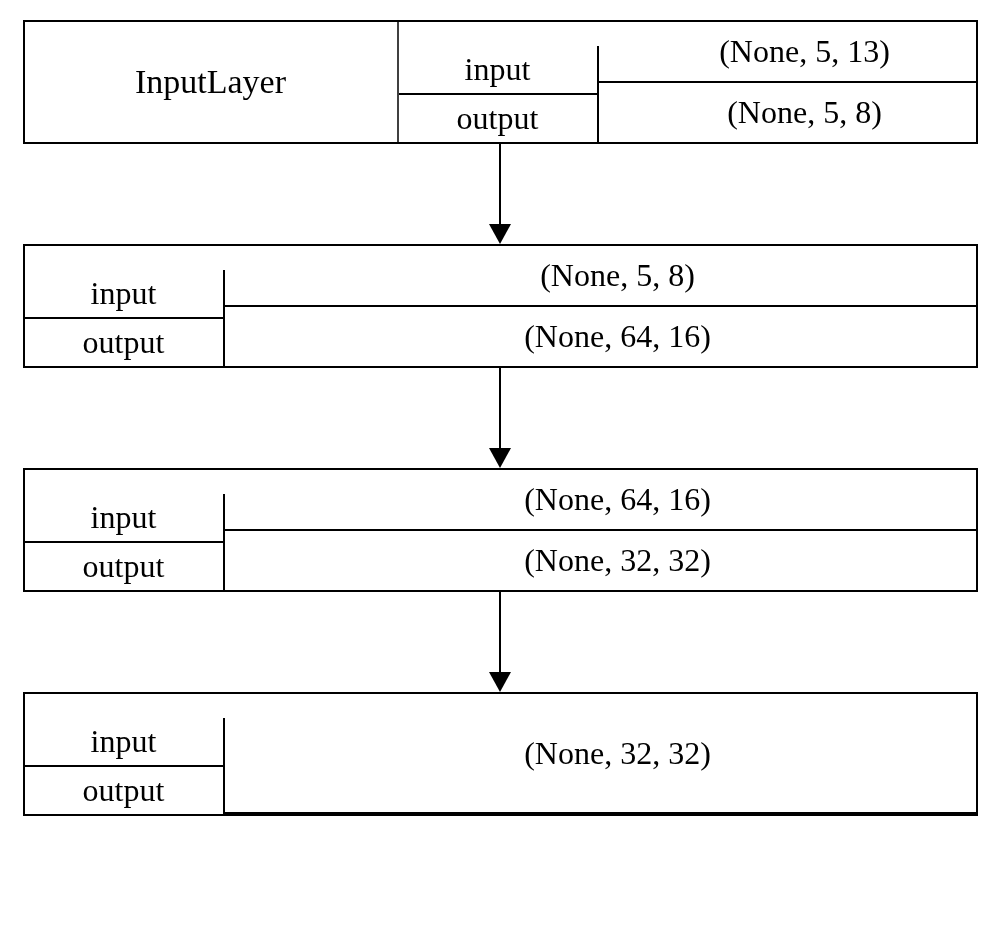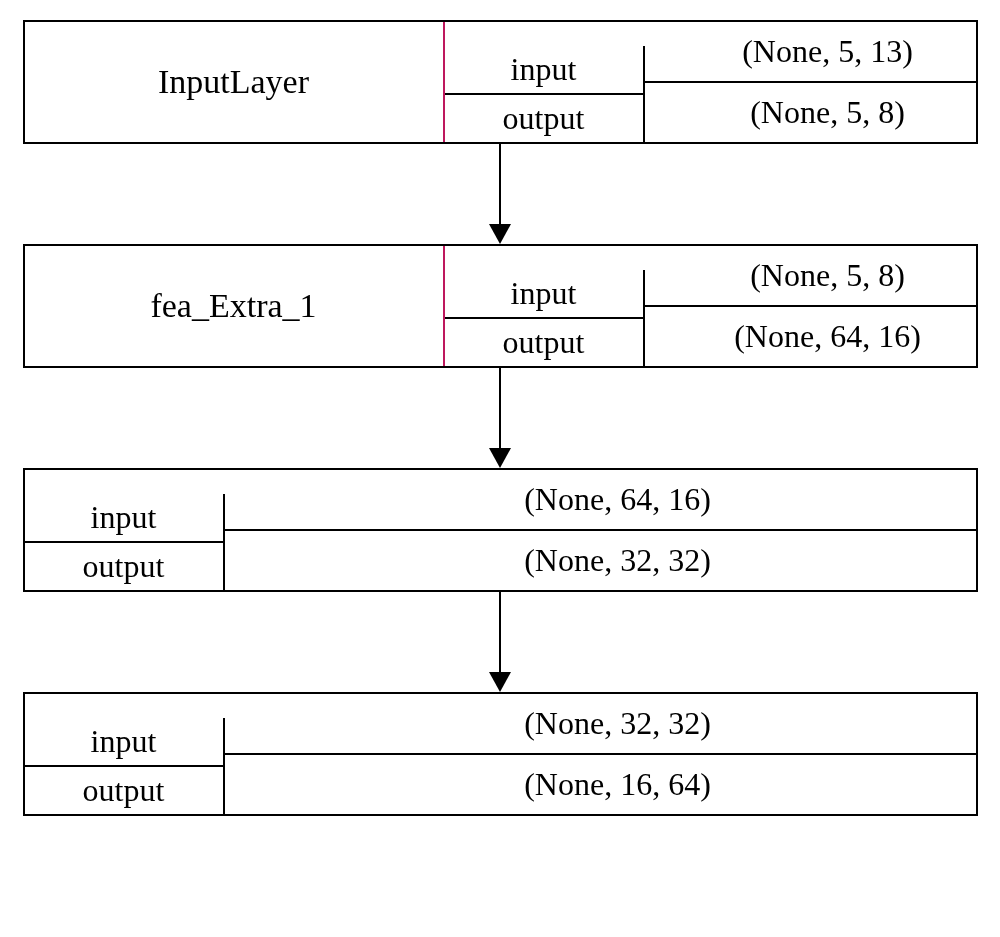--- a/index.html
+++ b/index.html
@@ -14,26 +14,26 @@
     width: 1000px;
   }
   .block {
     display: flex;
     border: 2px solid #000;
     width: 955px;
     height: 124px;
     background: #fff;
   }
   .layer-name {
-    width: 420px;
+    width: 374px;
     display: flex;
     align-items: center;
     justify-content: center;
     font-size: 34px;
-    border-right: 2px solid #be185d;
+    border-right: 2px solid #404040;
   }
   .io-stack {
     display: flex;
     flex-direction: column;
     width: 200px;
     border-right: 2px solid #000;
     margin-top: 24px;
   }
   .io-row {
     flex: 1;
@@ -91,21 +91,20 @@
     <div class="shape-row">(None, 5, 8)</div>
   </div>
 </div>
 
 <div class="arrow">
   <div class="line"></div>
     <div class="head"></div>
 </div>
 
 <div class="block">
-  <div class="layer-name">fea_Extra_1</div>
   <div class="io-stack">
     <div class="io-row top">input</div>
     <div class="io-row">output</div>
   </div>
   <div class="shape-stack">
     <div class="shape-row top">(None, 5, 8)</div>
     <div class="shape-row">(None, 64, 16)</div>
   </div>
 </div>
 
@@ -130,15 +129,14 @@
     <div class="head"></div>
 </div>
 
 <div class="block">
   <div class="io-stack">
     <div class="io-row top">input</div>
     <div class="io-row">output</div>
   </div>
   <div class="shape-stack">
     <div class="shape-row top">(None, 32, 32)</div>
-    <div class="shape-row">(None, 16, 64)</div>
   </div>
 </div>
 
 </body></html>

